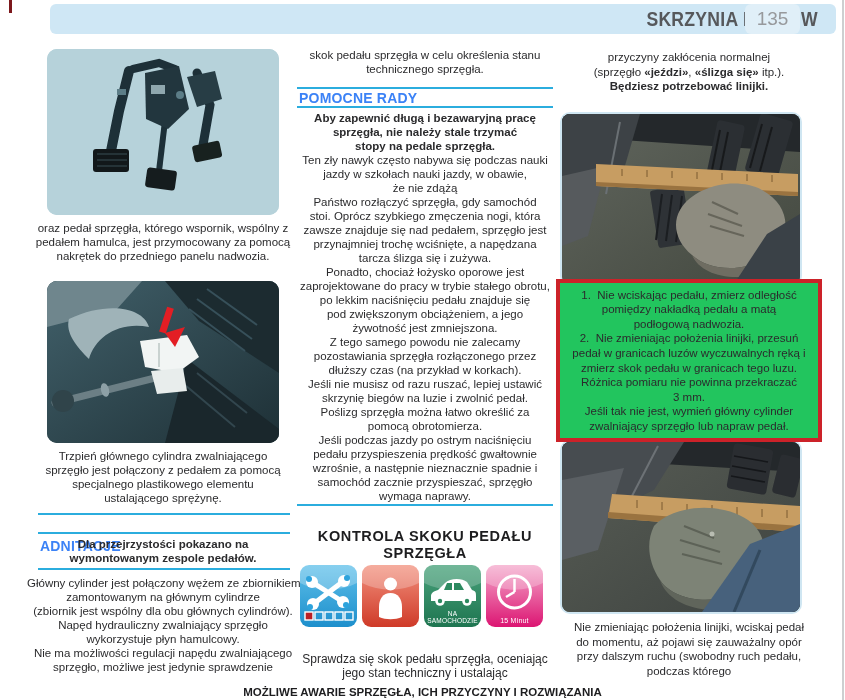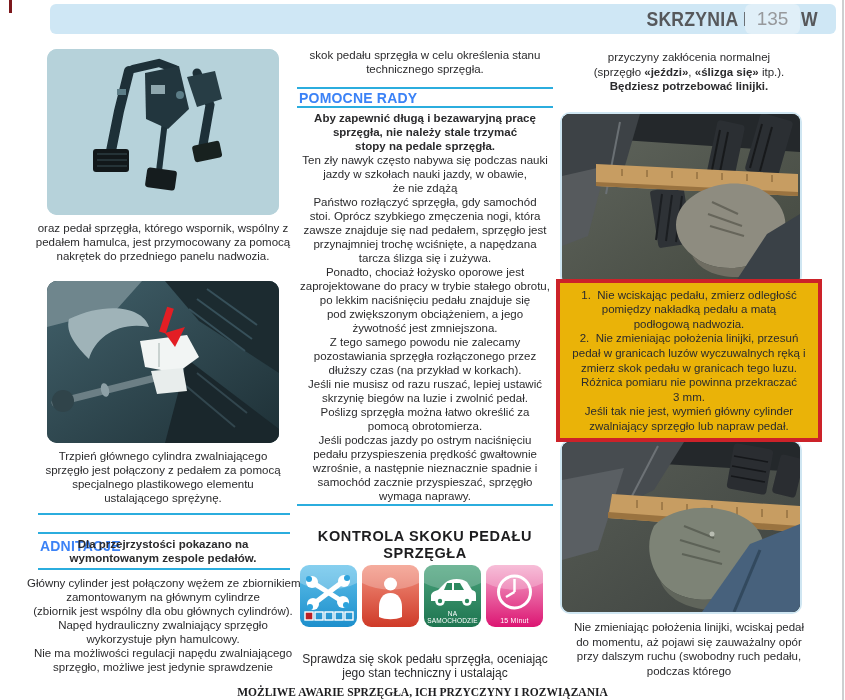--- a/index.html
+++ b/index.html
@@ -15,21 +15,21 @@
   .framed{border:2px solid #cfe6f2;}
   .iconrow{display:flex;gap:5px;}
   .icontile{position:relative;width:57px;height:62px;}
   .icon-label{position:absolute;left:0;bottom:3px;width:100%;text-align:center;
               color:#fff;font-size:6.5px;letter-spacing:.2px;}
   .headerbar{background:#cfe7f5;border-radius:6px;}
   .pagenum{background:#e0eff8;border-radius:6px;color:#97999c;font-size:19px;
            display:flex;align-items:center;justify-content:center;}
   .title-text{color:#56585b;font-weight:bold;font-size:20px;transform:scaleX(.88);
               transform-origin:right center;letter-spacing:.3px;}
-  .redbox{background:#eab308;border:4px solid #cc2229;}
+  .redbox{background:#22c55e;border:4px solid #cc2229;}
 </style>
 </head>
 <body>
 
 <div class="page">
 
   <div class="abs" style="left:9px;top:0;width:3px;height:13px;background:#7c181c;"></div>
 
   <div class="abs" style="left:842px;top:0;width:2px;height:700px;background:#cdcfd0;"></div>
 
@@ -369,15 +369,15 @@
       <polygon points="188,102 238,82 238,170 140,170" fill="#47617c"></polygon>
       <line x1="198" y1="108" x2="172" y2="170" stroke="#32495e" stroke-width="3"></line>
     </svg>
   </div>
 
   <div class="abs pre" style="left:552px;top:620px;width:274px;line-height:14.5px;">Nie zmieniając położenia linijki, wciskaj pedał
 do momentu, aż pojawi się zauważalny opór
 przy dalszym ruchu (swobodny ruch pedału,
 podczas którego</div>
 
-  <div class="abs bold" style="left:0;top:686px;width:845px;text-align:center;font-size:11.5px;color:#1d1d1f;font-family:Liberation Serif, serif;">MOŻLIWE AWARIE SPRZĘGŁA, ICH PRZYCZYNY I ROZWIĄZANIA</div>
+  <div class="abs bold" style="left:0;top:686px;width:845px;text-align:center;font-size:11.5px;color:#1d1d1f;">MOŻLIWE AWARIE SPRZĘGŁA, ICH PRZYCZYNY I ROZWIĄZANIA</div>
 
 </div>
 
 </body></html>

